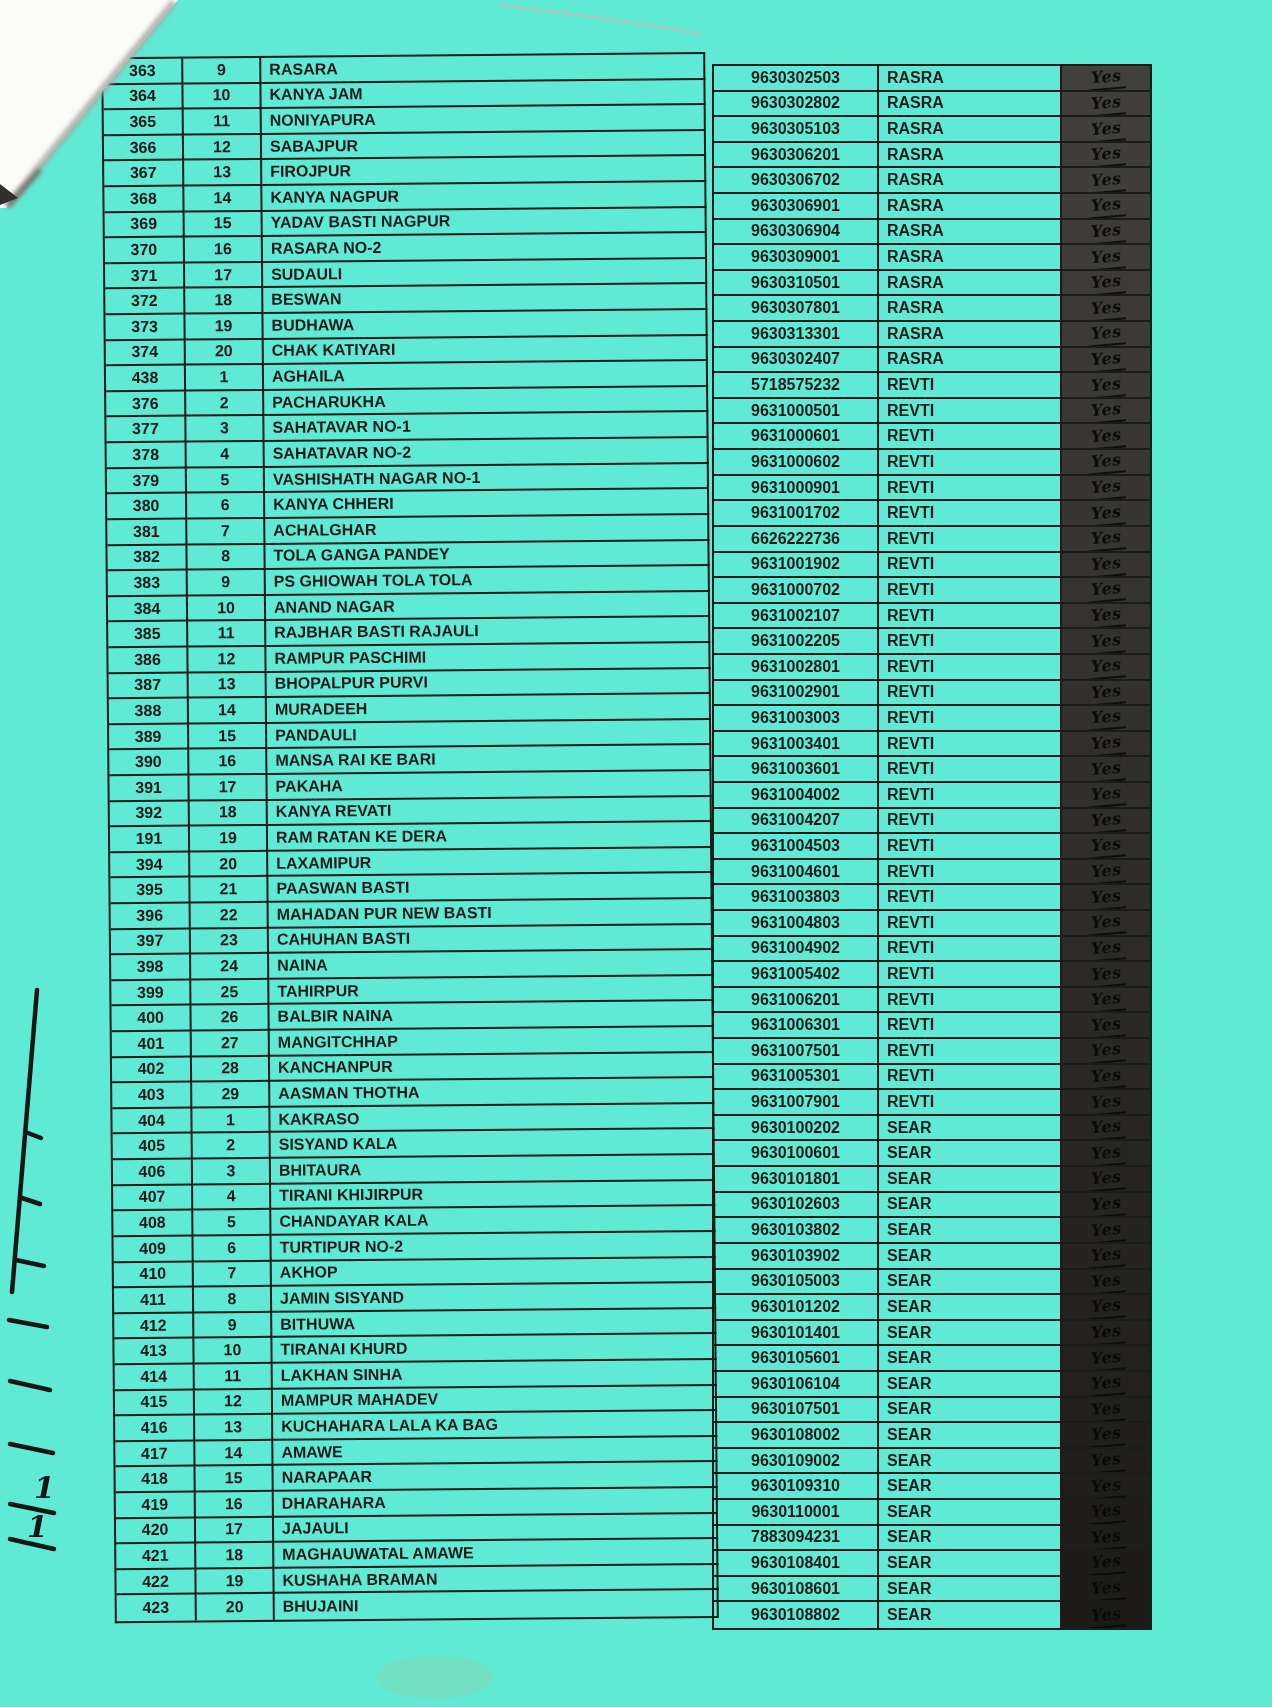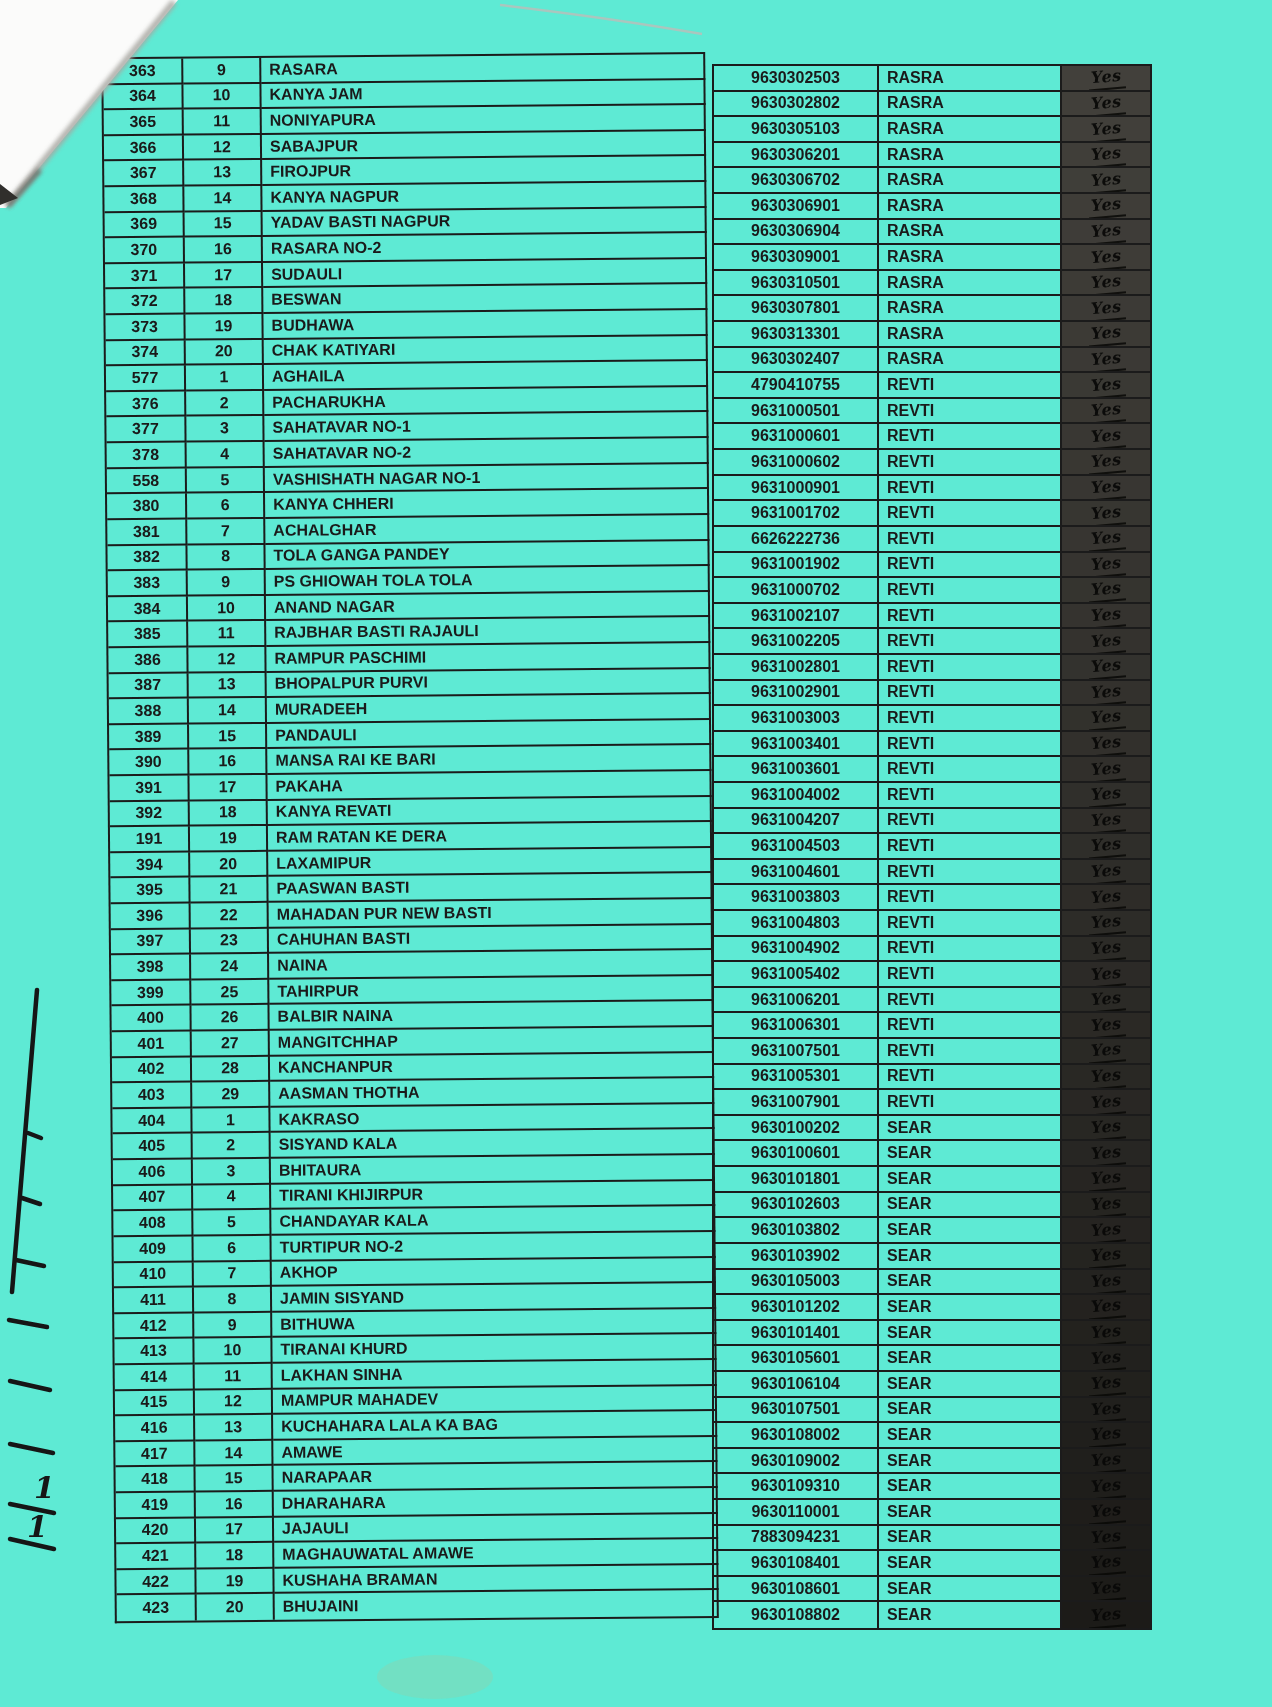--- a/index.html
+++ b/index.html
@@ -96,33 +96,33 @@
       <div class="cell c-name">SUDAULI</div>
       <div class="cell c-serial">372</div>
       <div class="cell c-sub">18</div>
       <div class="cell c-name">BESWAN</div>
       <div class="cell c-serial">373</div>
       <div class="cell c-sub">19</div>
       <div class="cell c-name">BUDHAWA</div>
       <div class="cell c-serial">374</div>
       <div class="cell c-sub">20</div>
       <div class="cell c-name">CHAK KATIYARI</div>
-      <div class="cell c-serial">577</div>
+      <div class="cell c-serial">438</div>
       <div class="cell c-sub">1</div>
       <div class="cell c-name">AGHAILA</div>
       <div class="cell c-serial">376</div>
       <div class="cell c-sub">2</div>
       <div class="cell c-name">PACHARUKHA</div>
       <div class="cell c-serial">377</div>
       <div class="cell c-sub">3</div>
       <div class="cell c-name">SAHATAVAR NO-1</div>
       <div class="cell c-serial">378</div>
       <div class="cell c-sub">4</div>
       <div class="cell c-name">SAHATAVAR NO-2</div>
-      <div class="cell c-serial">558</div>
+      <div class="cell c-serial">379</div>
       <div class="cell c-sub">5</div>
       <div class="cell c-name">VASHISHATH NAGAR NO-1</div>
       <div class="cell c-serial">380</div>
       <div class="cell c-sub">6</div>
       <div class="cell c-name">KANYA CHHERI</div>
       <div class="cell c-serial">381</div>
       <div class="cell c-sub">7</div>
       <div class="cell c-name">ACHALGHAR</div>
       <div class="cell c-serial">382</div>
       <div class="cell c-sub">8</div>
@@ -306,21 +306,21 @@
       <div class="cell c-code">9630313301</div>
       <div class="cell c-region">RASRA</div>
       <div class="cell c-yes" style="background:rgb(60,58,53)">
         <span class="yes">Yes</span>
       </div>
       <div class="cell c-code">9630302407</div>
       <div class="cell c-region">RASRA</div>
       <div class="cell c-yes" style="background:rgb(59,57,53)">
         <span class="yes">Yes</span>
       </div>
-      <div class="cell c-code">4790410755</div>
+      <div class="cell c-code">5718575232</div>
       <div class="cell c-region">REVTI</div>
       <div class="cell c-yes" style="background:rgb(58,57,52)">
         <span class="yes">Yes</span>
       </div>
       <div class="cell c-code">9631000501</div>
       <div class="cell c-region">REVTI</div>
       <div class="cell c-yes" style="background:rgb(58,56,51)">
         <span class="yes">Yes</span>
       </div>
       <div class="cell c-code">9631000601</div>

